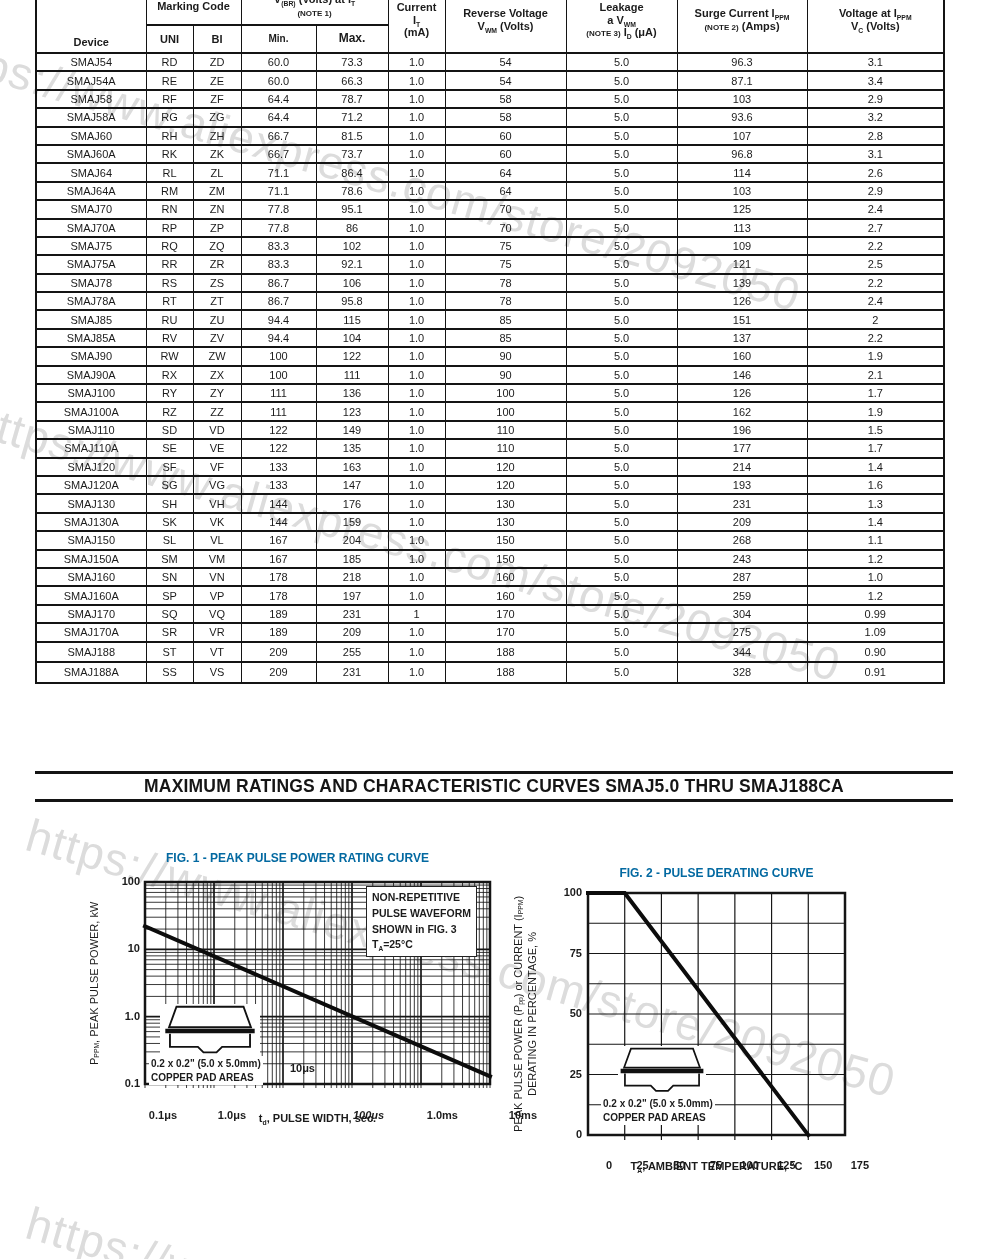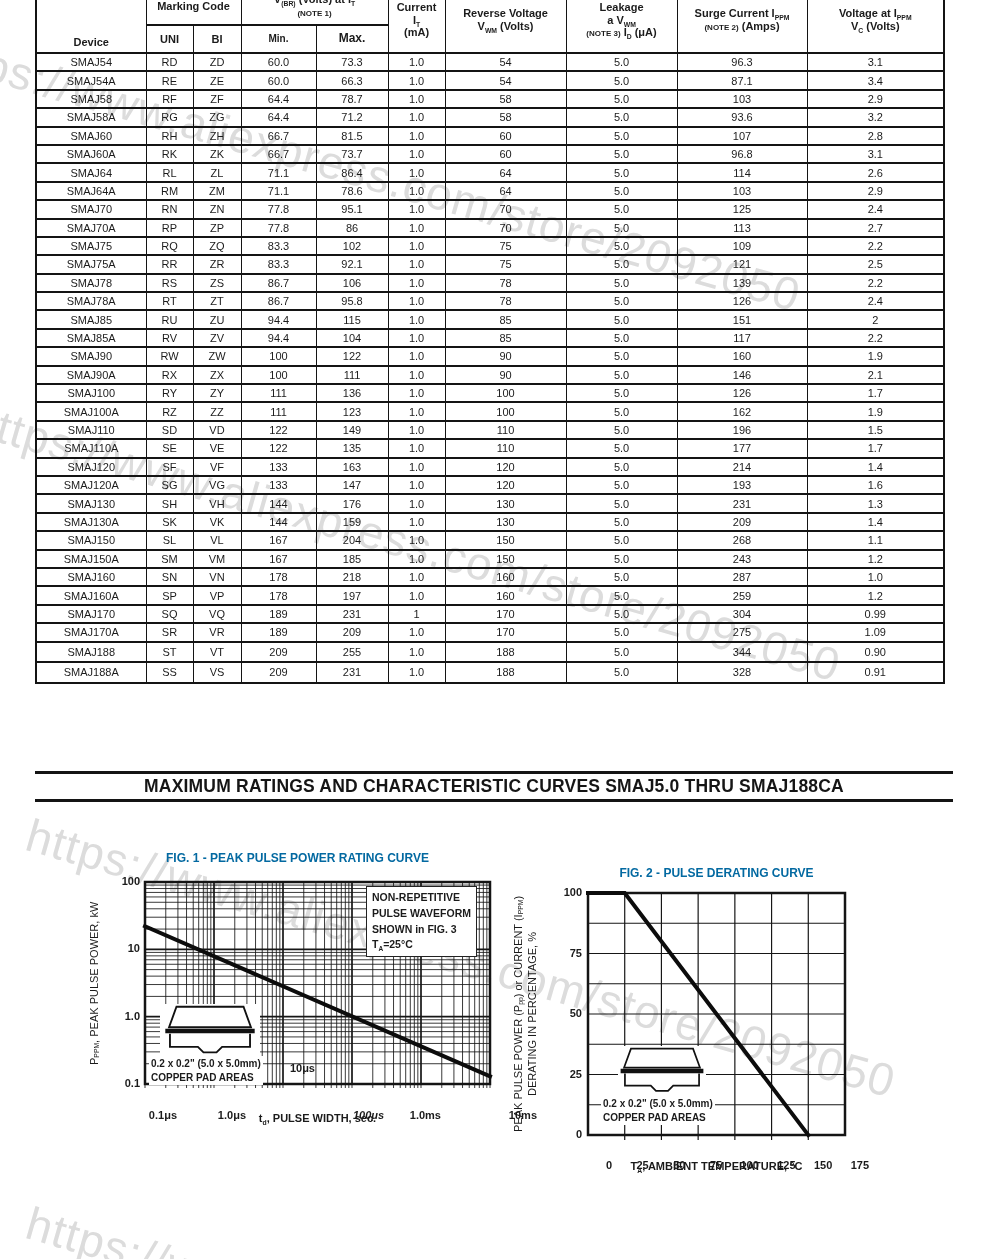--- a/index.html
+++ b/index.html
@@ -267,21 +267,21 @@
         </tr>
         <tr>
           <td>SMAJ85A</td>
           <td>RV</td>
           <td>ZV</td>
           <td>94.4</td>
           <td>104</td>
           <td>1.0</td>
           <td>85</td>
           <td>5.0</td>
-          <td>117</td>
+          <td>137</td>
           <td>2.2</td>
         </tr>
         <tr>
           <td>SMAJ90</td>
           <td>RW</td>
           <td>ZW</td>
           <td>100</td>
           <td>122</td>
           <td>1.0</td>
           <td>90</td>
@@ -630,21 +630,21 @@
       <div class="tick ylab" style="left: 98px; width: 42px; top: 875px;">100</div>
       <div class="tick ylab" style="left: 98px; width: 42px; top: 942.333px;">10</div>
       <div class="tick ylab" style="left: 98px; width: 42px; top: 1009.67px;">1.0</div>
       <div class="tick ylab" style="left: 98px; width: 42px; top: 1077px;">0.1</div>
     </div>
   <div id="fig1-xticks">
       <div class="tick xlab" style="left: 113px; width: 64px; top: 1089px;">0.1μs</div>
       <div class="tick xlab" style="left: 182px; width: 64px; top: 1089px;">1.0μs</div>
       <div class="tick xlab" style="left: 251px; width: 64px; top: 1042px;">10μs</div>
       <div class="tick xlab" style="left: 320px; width: 64px; top: 1089px; font-style: italic;">100μs</div>
-      <div class="tick xlab" style="left: 377px; width: 64px; top: 1089px;">1.0ms</div>
+      <div class="tick xlab" style="left: 394px; width: 64px; top: 1089px;">1.0ms</div>
       <div class="tick xlab" style="left: 473px; width: 64px; top: 1089px;">10ms</div>
     </div>
   <div class="axis-title" style="left:145px;top:1112px;width:345px;font-weight:bold">t<sub>d</sub>, PULSE WIDTH, sec.</div>
   <div class="anno-box" style="left:366px;top:886px">NON-REPETITIVE<br>PULSE WAVEFORM<br>SHOWN in FIG. 3<br>T<sub>A</sub>=25°C</div>
   <div class="inset" style="left:160px;top:1004px;width:100px;height:54px">
     <svg width="100" height="54" viewBox="0 0 100 58">
       <path d="M14 3 L86 3 L94 25 L6 25 Z" fill="#ffffff" stroke="#111" stroke-width="2"></path>
       <line x1="2" y1="29" x2="98" y2="29" stroke="#111" stroke-width="5"></line>
       <path d="M7 32 L7 46 L37 46 L43 52 L57 52 L63 46 L93 46 L93 32" fill="none" stroke="#111" stroke-width="2"></path>
     </svg>

